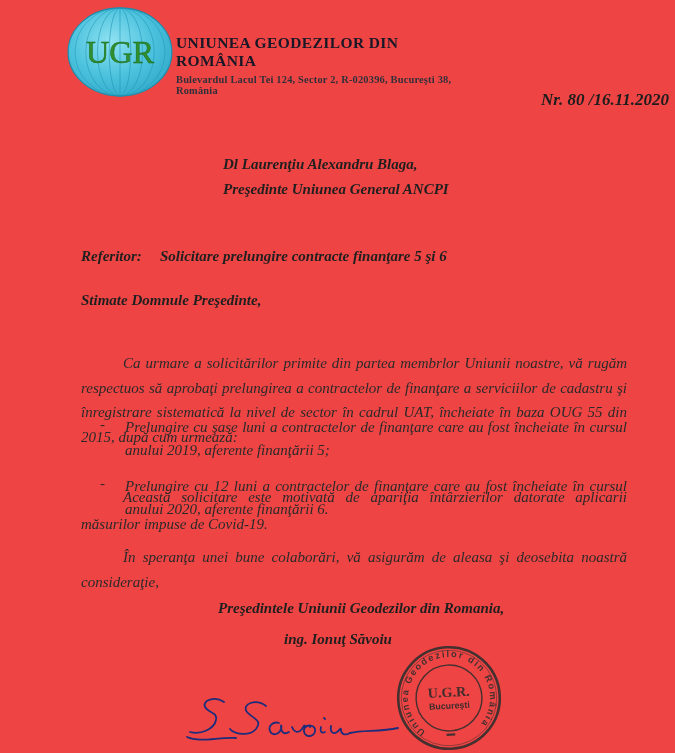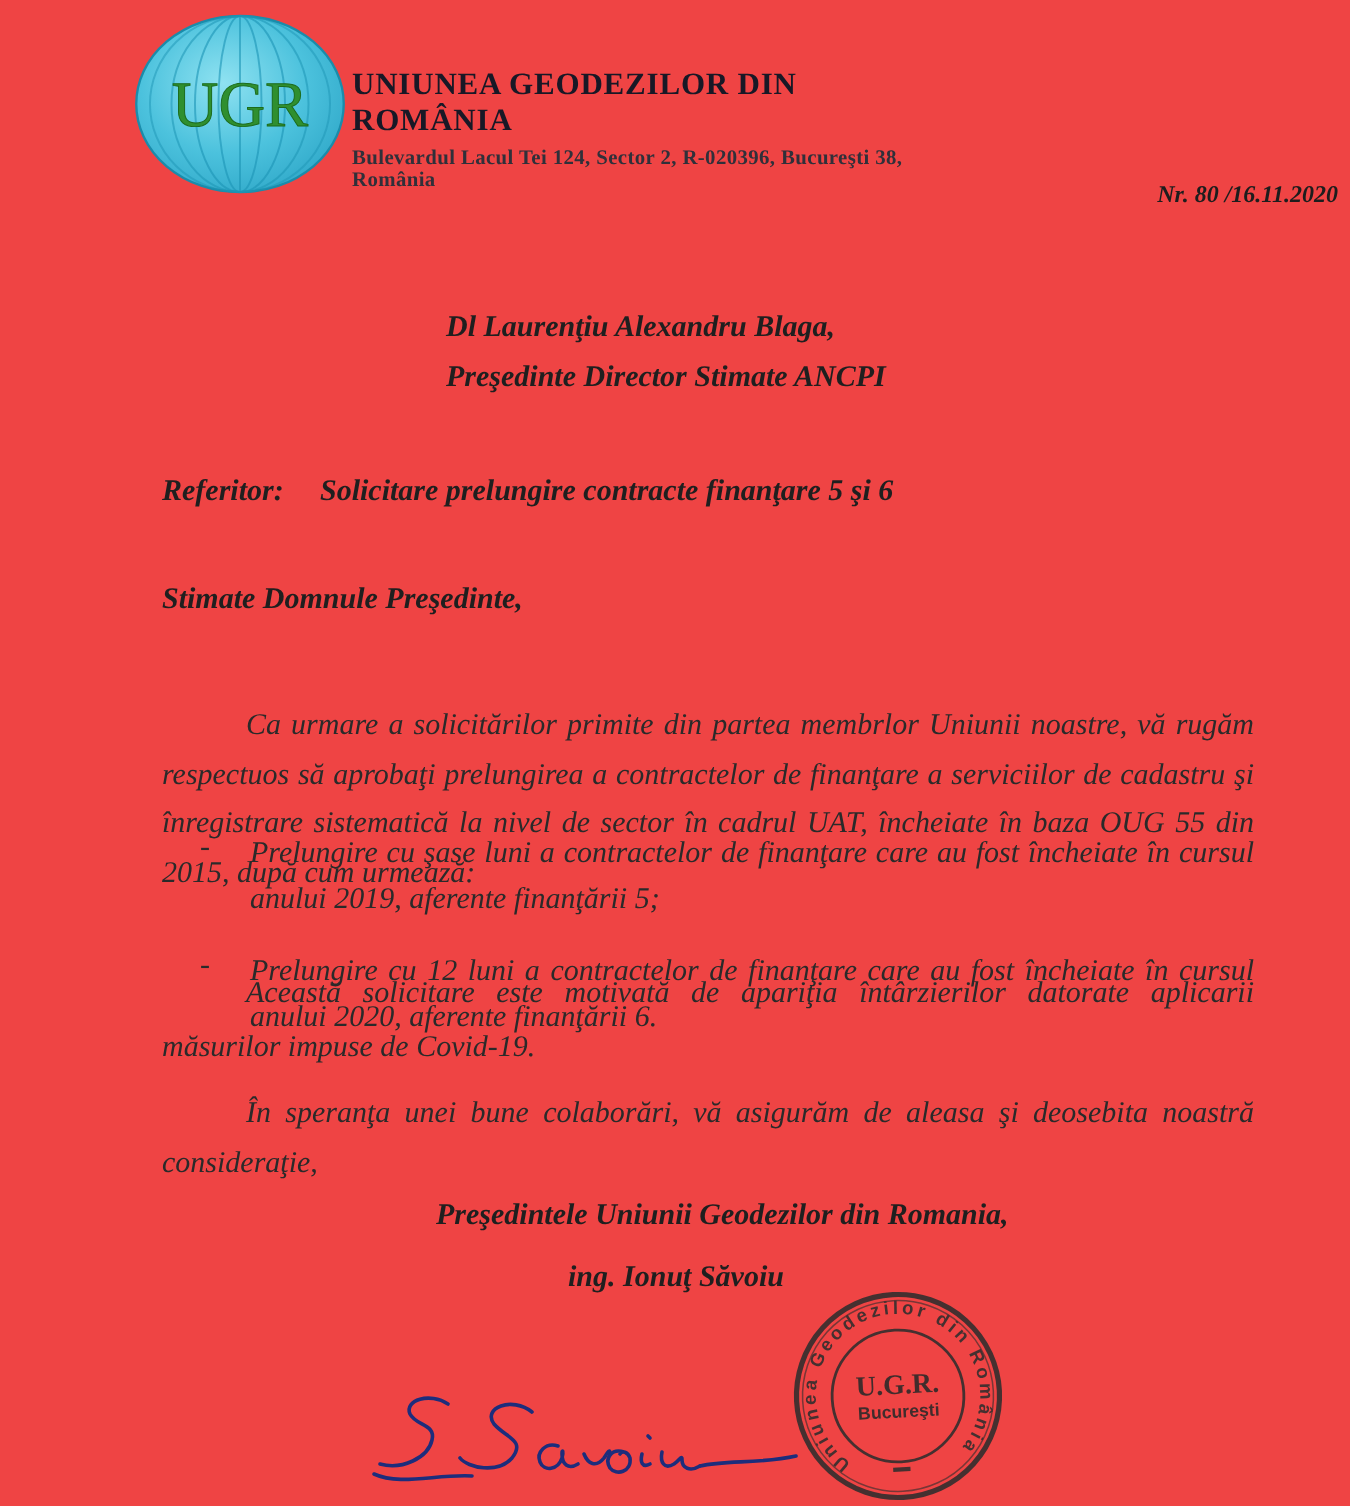--- a/index.html
+++ b/index.html
@@ -11,26 +11,26 @@
     font-family:"Liberation Serif","DejaVu Serif",serif;
     color:#262626;
     overflow:hidden;
     padding-left:44px;
   }
   
   .logo{position:absolute;left:66px;top:6px;width:108px;height:92px;}
   .org-block{position:absolute;left:176px;top:34px;width:300px;}
   .org-name{font-weight:bold;font-size:15.5px;letter-spacing:.4px;color:#181826;}
   .org-address{font-size:10.4px;color:#30303a;margin-top:4px;letter-spacing:.2px;font-weight:bold;}
-  .ref-number{position:absolute;right:50px;top:90px;font-size:12px;font-weight:bold;font-style:italic;color:#1d1d1d;}
+  .ref-number{position:absolute;right:50px;top:90px;font-size:17px;font-weight:bold;font-style:italic;color:#1d1d1d;}
   
   .addressee{position:absolute;left:203px;top:152px;font-weight:bold;font-style:italic;font-size:15px;line-height:25px;color:#1f1f1f;}
   .addressee .indent{margin-left:20px;}
   
-  .subject{position:absolute;left:81px;top:238px;display:flex;font-weight:bold;font-style:italic;font-size:15px;color:#1f1f1f;}
+  .subject{position:absolute;left:81px;top:248px;display:flex;font-weight:bold;font-style:italic;font-size:15px;color:#1f1f1f;}
   .subject-label{width:79px;}
   .salutation{position:absolute;left:81px;top:292px;font-weight:bold;font-style:italic;font-size:15px;color:#1f1f1f;}
   
   .para{position:absolute;left:81px;width:546px;font-style:italic;font-size:15px;line-height:24.5px;text-align:justify;color:#2a2a2a;}
   .para1{top:351px;text-indent:42px;}
   .bullet-list{position:absolute;left:100px;top:416px;width:527px;}
   .bullet-item{display:flex;margin-bottom:13px;}
   .bullet-marker{width:25px;font-style:italic;font-size:15px;color:#2a2a2a;flex:none;}
   .bullet-text{width:502px;font-style:italic;font-size:15px;line-height:23px;text-align:justify;color:#2a2a2a;}
   .para2{top:484px;text-indent:42px;line-height:26.5px;}
@@ -69,21 +69,21 @@
 
   <div class="org-block">
     <div class="org-name">UNIUNEA GEODEZILOR DIN ROMÂNIA</div>
     <div class="org-address">Bulevardul Lacul Tei 124, Sector 2, R-020396, Bucureşti 38, România</div>
   </div>
 
   <div class="ref-number">Nr. 80 /16.11.2020</div>
 
   <div class="addressee">
     <div class="indent">Dl Laurenţiu Alexandru Blaga,</div>
-    <div class="indent">Preşedinte Director Stimate ANCPI</div>
+    <div class="indent">Preşedinte Uniunea General ANCPI</div>
   </div>
 
   <div class="subject">
     <div class="subject-label">Referitor:</div>
     <div>Solicitare prelungire contracte finanţare 5 şi 6</div>
   </div>
 
   <div class="salutation">Stimate Domnule Preşedinte,</div>
 
   <div class="para para1">Ca urmare a solicitărilor primite din partea membrlor Uniunii noastre, vă rugăm respectuos să aprobaţi prelungirea a contractelor de finanţare a serviciilor de cadastru şi înregistrare sistematică la nivel de sector în cadrul UAT, încheiate în baza OUG 55 din 2015, după cum urmează:</div>

